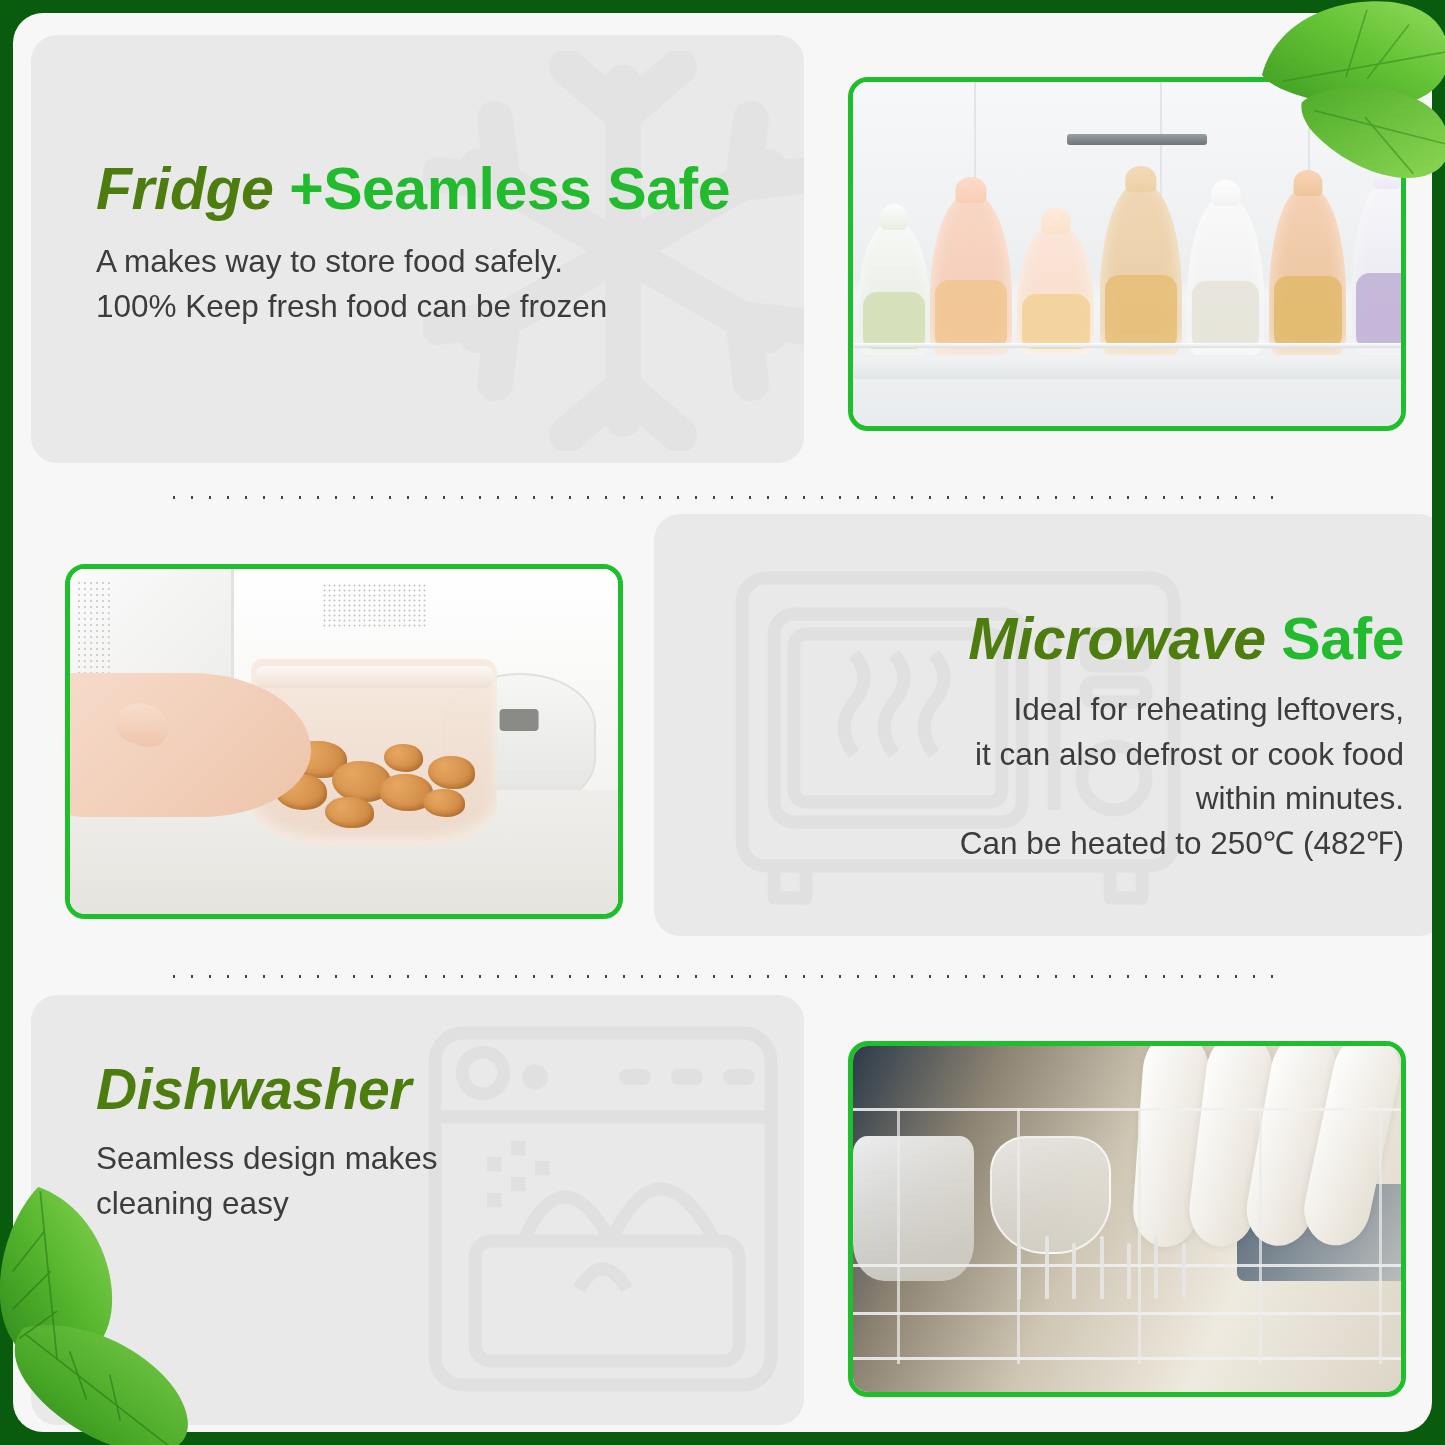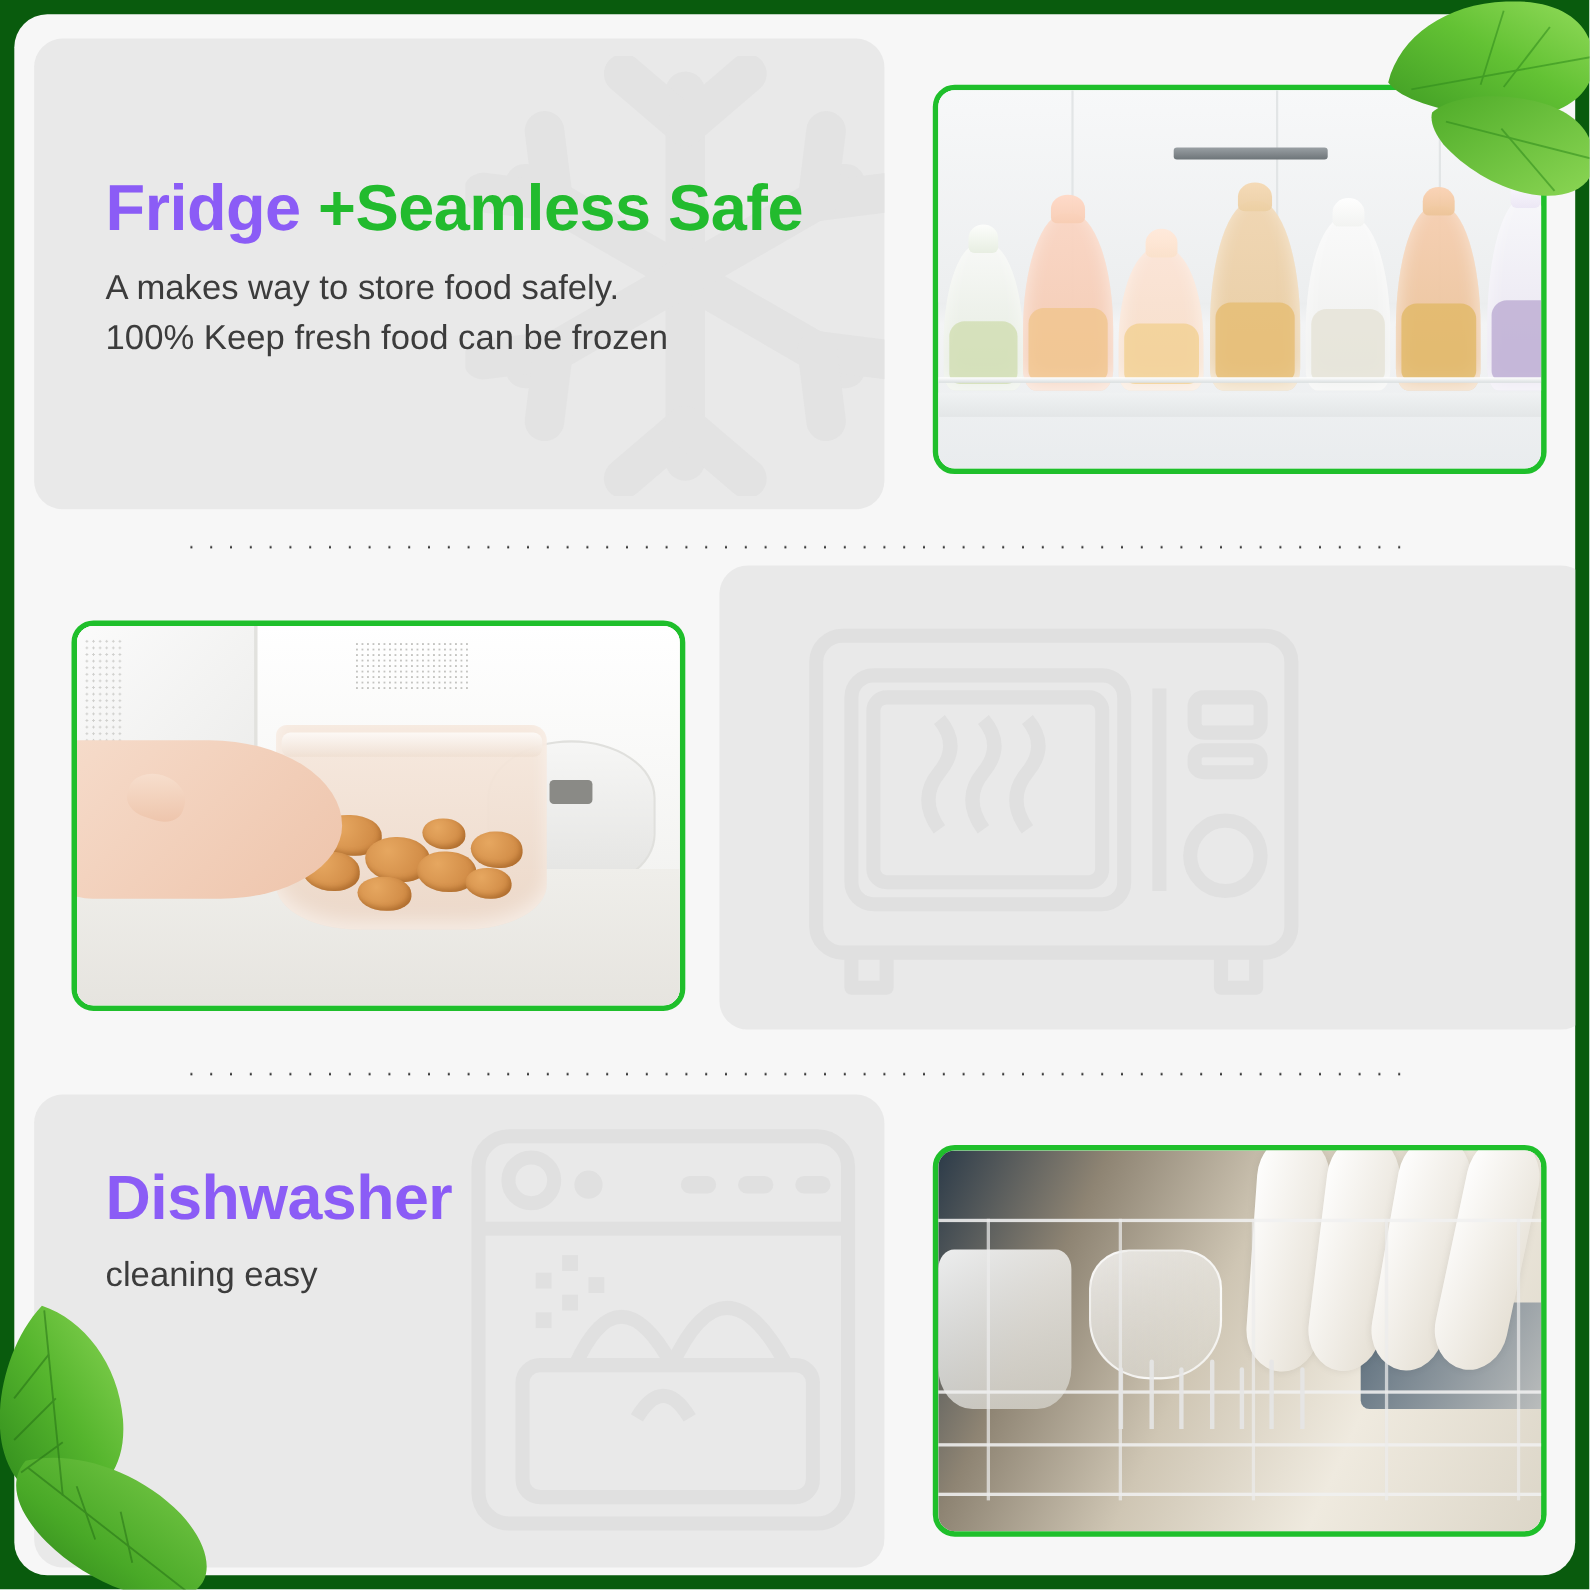--- a/index.html
+++ b/index.html
@@ -39,21 +39,21 @@
     overflow:hidden;
     background:#ffffff;
   }
   .photo-inner{ position:absolute; inset:0; }
 
   
   .heading{
     font-size:59px; font-weight:700; letter-spacing:-0.5px;
     line-height:1.05; white-space:nowrap;
   }
-  .hl-dark{ color:#8b5cf6; }
+  .hl-dark{ color:#4d7c0f;font-style:italic; }
   .hl-green{ color:#22BB2E; }
   .body-text{
     font-size:31.5px; color:#3C3C3C; line-height:1.42; font-weight:400;
   }
 
   
   #card-fridge{ left:18px; top:22px; width:773px; height:428px; }
   #txt-fridge{ position:absolute; left:83px; top:146px; z-index:4; }
   #txt-fridge .body-text{ margin-top:18px; }
   #photo-fridge{ left:835px; top:64px; width:558px; height:354px; }
@@ -264,20 +264,32 @@
         <rect x="92" y="34" width="15" height="5" rx="2"></rect>
         <path d="M34 52 q-5 -7 0 -13 q5 -6 0 -12"></path>
         <path d="M44 52 q-5 -7 0 -13 q5 -6 0 -12"></path>
         <path d="M54 52 q-5 -7 0 -13 q5 -6 0 -12"></path>
         <path d="M14 80 v8 h8 v-8"></path>
         <path d="M98 80 v8 h8 v-8"></path>
       </g>
     </svg>
   </div>
 
+  <div id="txt-microwave">
+    <div class="heading">
+      <span class="hl-dark">Microwave</span>
+      <span class="hl-green">Safe</span>
+    </div>
+    <div class="body-text">
+      <div>Ideal for reheating leftovers,</div>
+      <div>it can also defrost or cook food</div>
+      <div>within minutes.</div>
+      <div>Can be heated to 250℃ (482℉)</div>
+    </div>
+  </div>
 
   <div class="photo" id="photo-microwave">
     <div class="photo-inner">
       <div class="mw-bg"></div>
       <div class="mw-cav"></div>
       <div class="mw-vent"></div>
       <div class="mw-plate">
             <div class="mw-hub"></div>
           </div>
       <div class="mw-door">
@@ -325,20 +337,21 @@
           <rect x="33" y="38" width="3.6" height="3.6"></rect>
           <rect x="21" y="46" width="3.6" height="3.6"></rect>
         </g>
       </g>
     </svg>
   </div>
 
   <div id="txt-dish">
     <div class="heading hl-dark">Dishwasher</div>
     <div class="body-text">
+      <div>Seamless design makes</div>
       <div>cleaning easy</div>
     </div>
   </div>
 
   <div class="photo" id="photo-dish">
     <div class="photo-inner">
       <div class="dw-bg"></div>
       <div class="dw-panel"></div>
       <div class="dw-plate" style="left:52%; transform:rotate(4deg);"></div>
       <div class="dw-plate" style="left:63%; transform:rotate(7deg);"></div>

